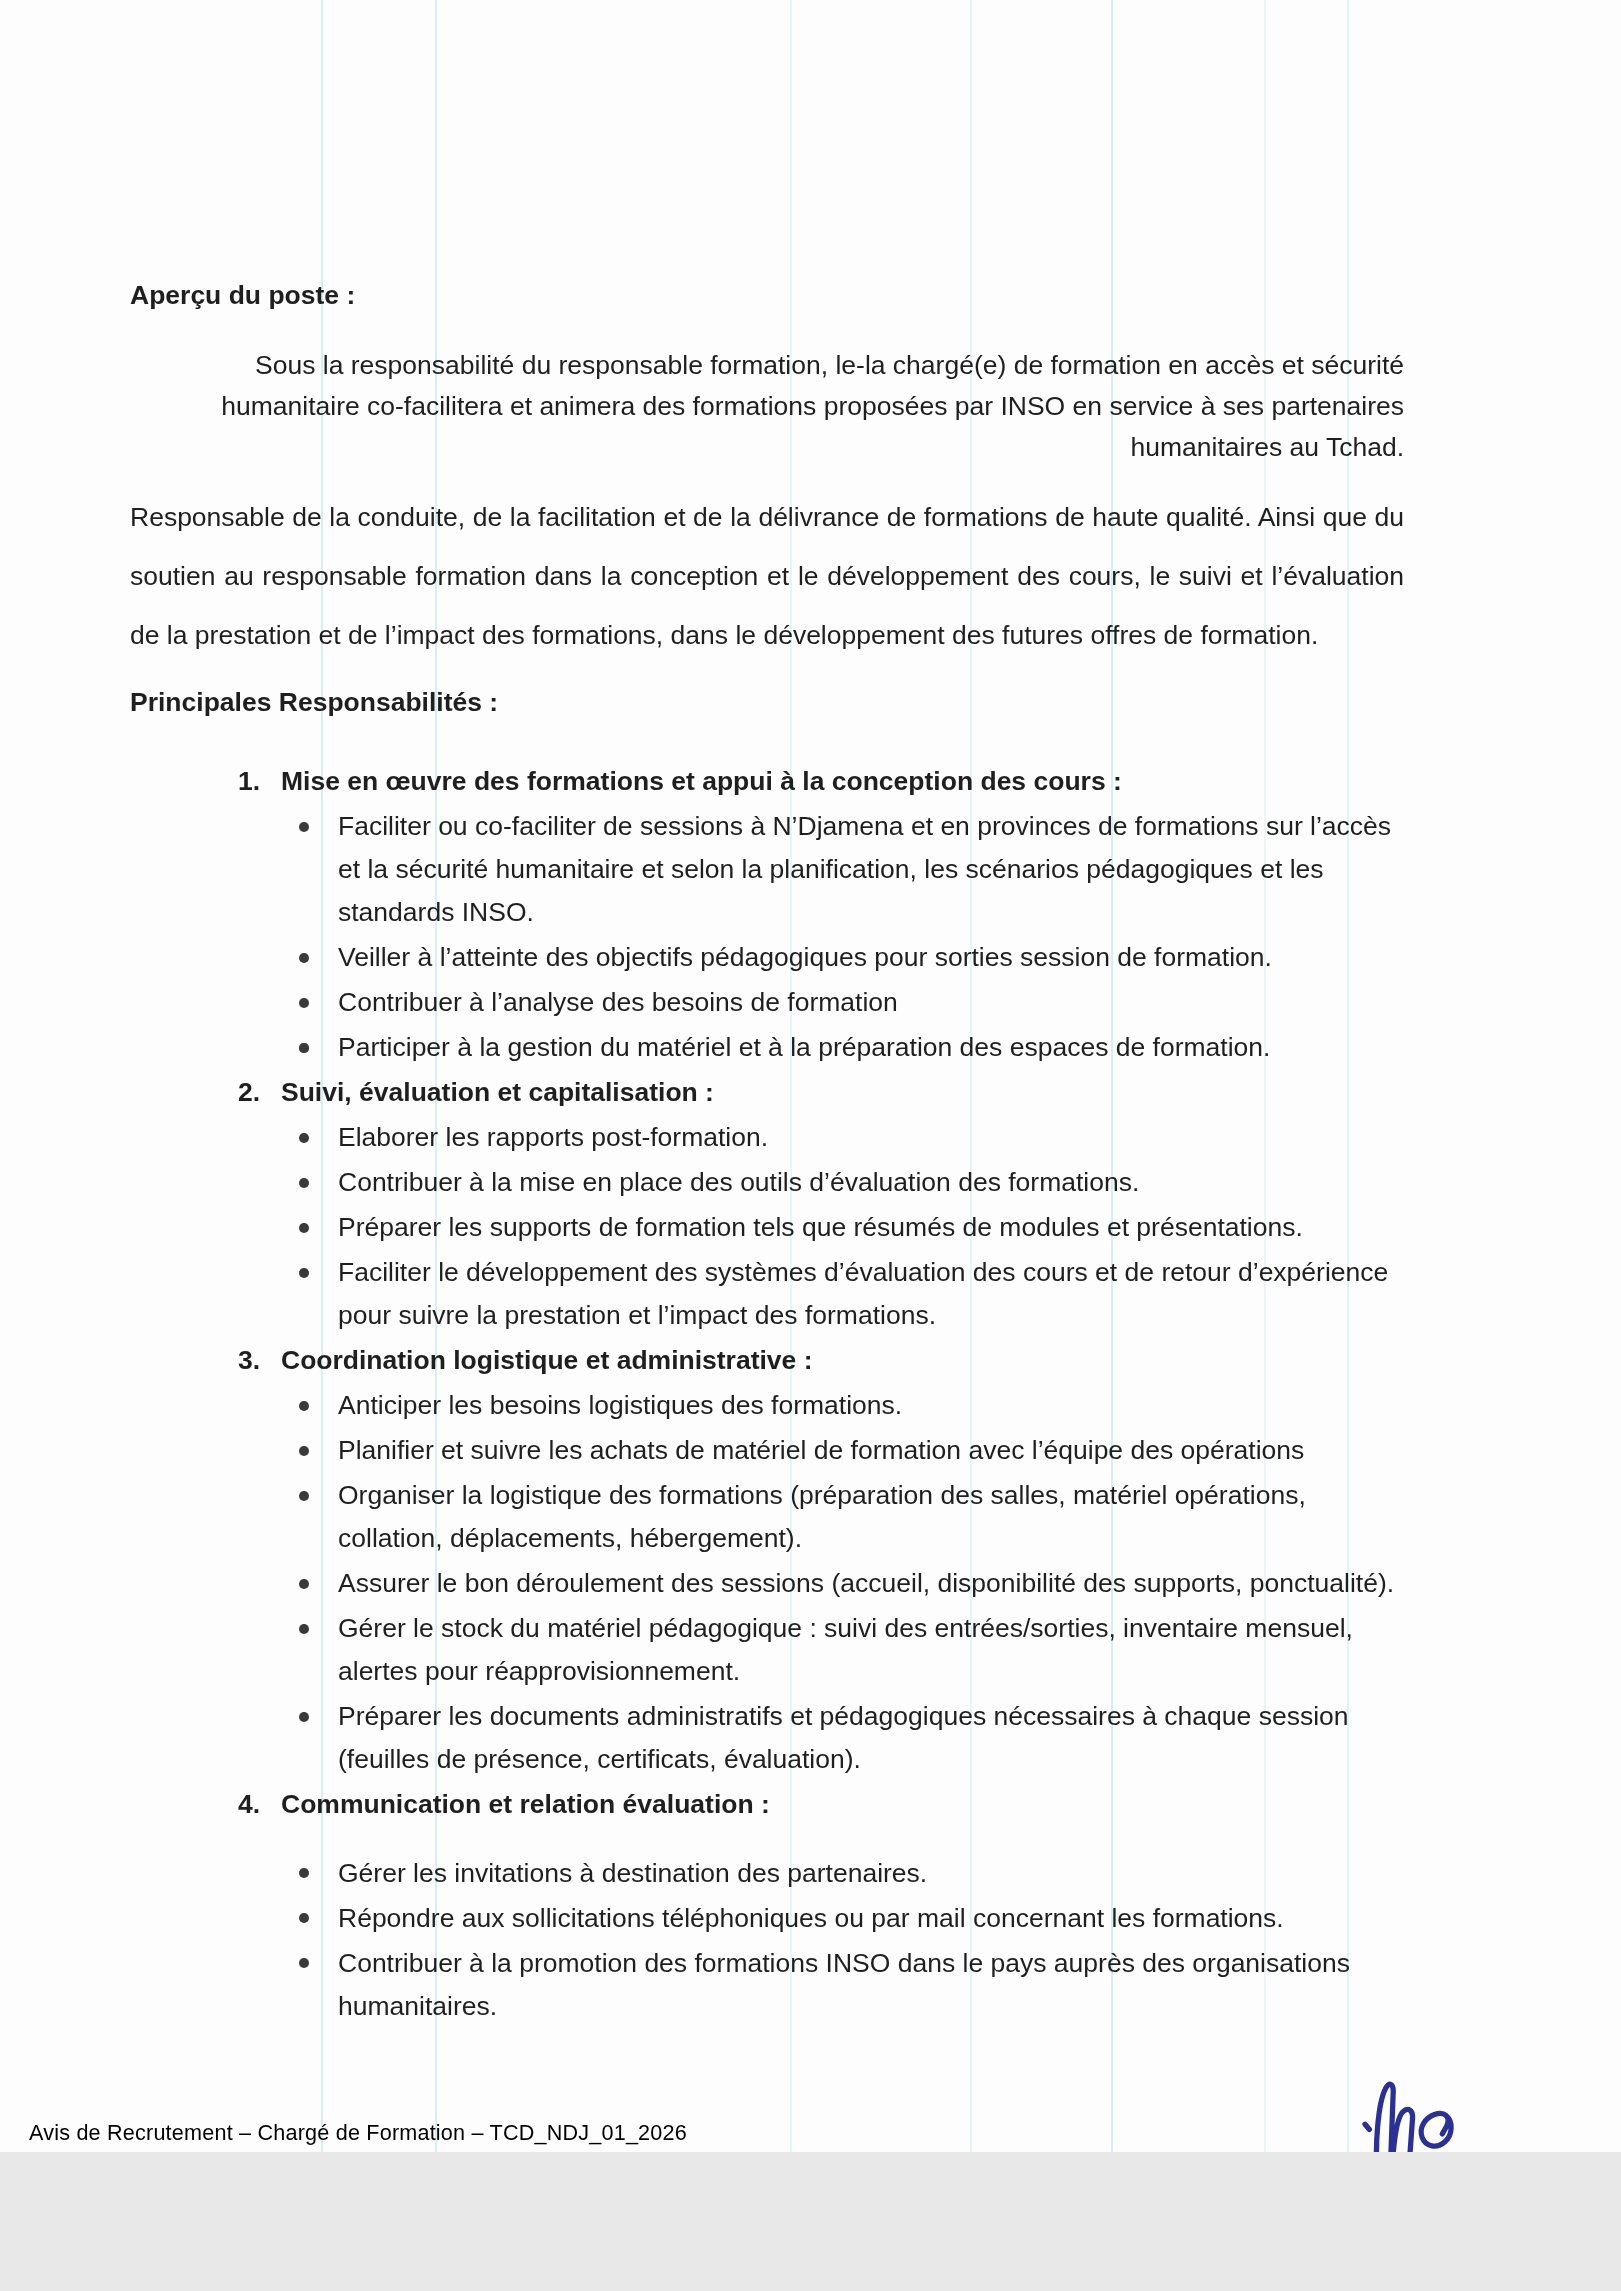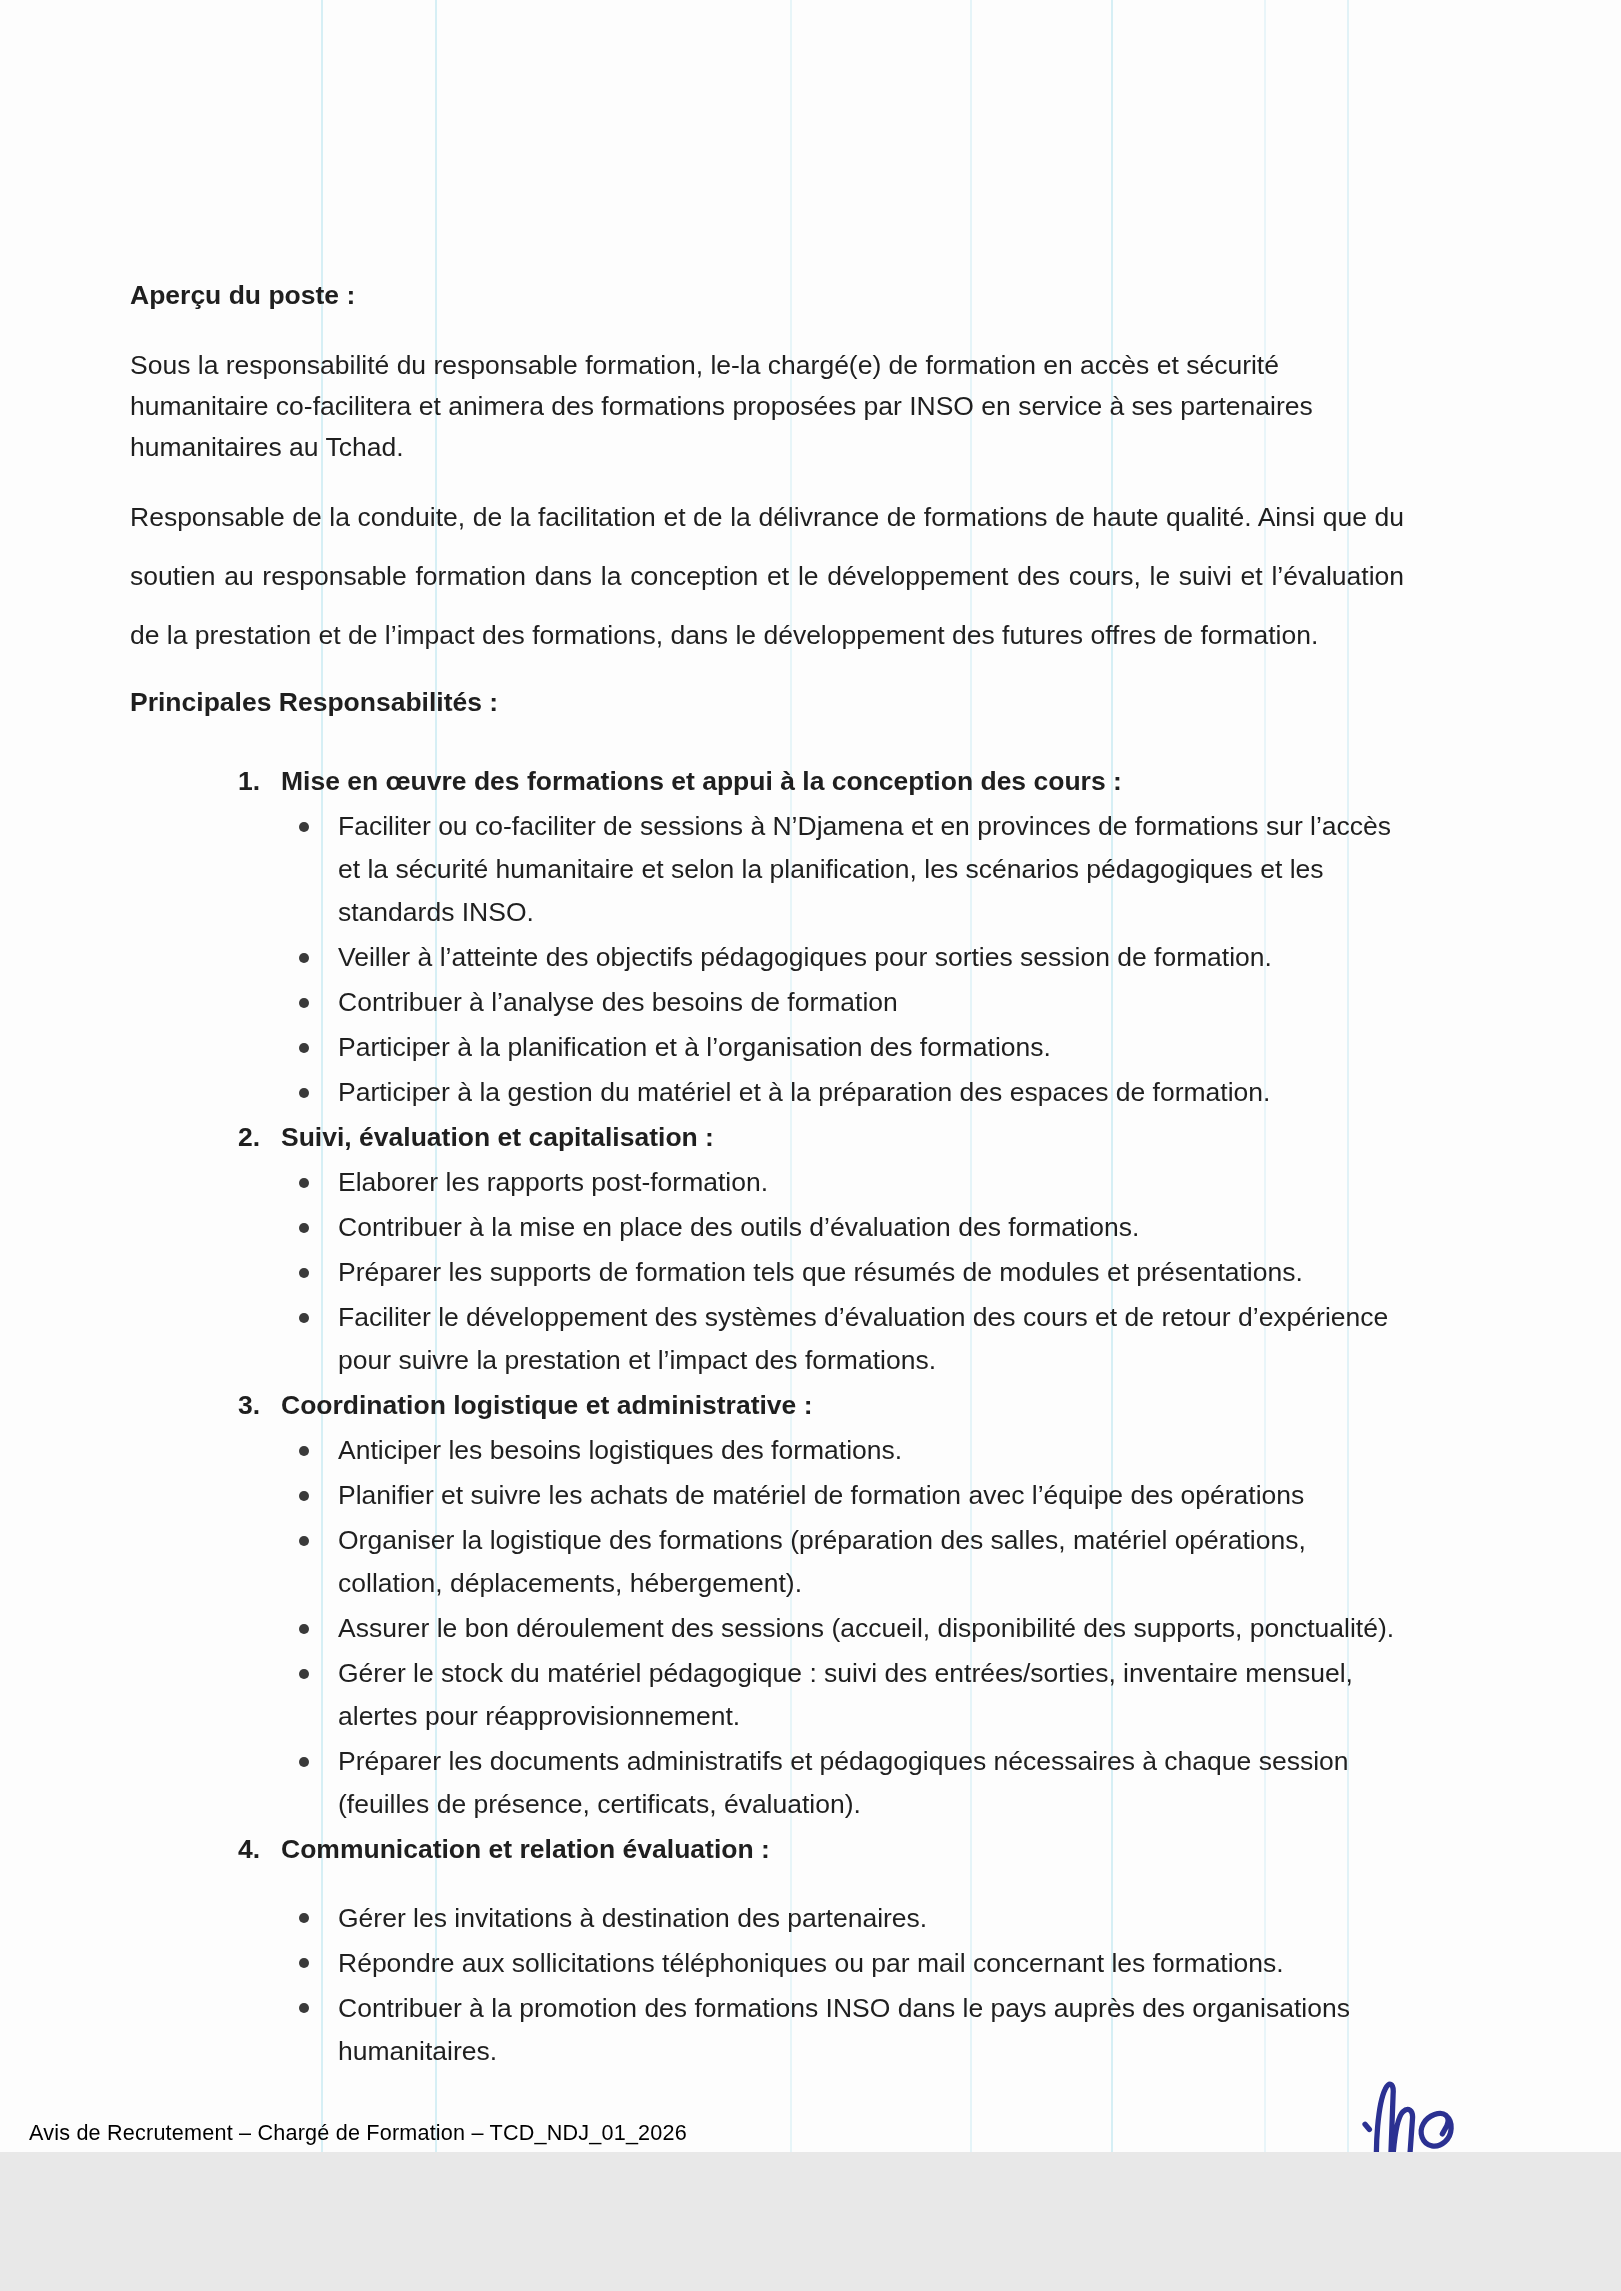--- a/index.html
+++ b/index.html
@@ -17,21 +17,21 @@
     background:rgba(150,215,232,0.38);
     pointer-events:none;
   }
   .content{
     position:absolute;left:130px;top:279px;width:1274px;
     font-size:26.5px;
   }
   .doc-heading{
     font-size:26.5px;font-weight:bold;margin:0 0 33px 0;line-height:33px;
   }
-  .para-1{margin:0 0 19.6px 0;line-height:41px;}
+  .para-1{margin:0 0 19.6px 0;line-height:41px;text-align:right;}
   .para-2{margin:0 0 21.6px 0;line-height:59px;text-align:justify;}
   .resp-heading{margin:13.7px 0 41px 0;}
   .sections{list-style:none;margin:0;padding:0;}
   .section{margin-bottom:2px;}
   .section-head{display:flex;line-height:43px;margin:0 0 2px 0;}
   .section-number{
     flex:0 0 43px;margin-left:108px;font-weight:bold;
   }
   .section-title{font-weight:bold;}
   .bullets{list-style:none;margin:0;padding:0 0 0 164px;}
@@ -78,21 +78,21 @@
 
       <li class="section section-1">
         <div class="section-head">
           <span class="section-number">1.</span>
           <span class="section-title">Mise en œuvre des formations et appui à la conception des cours :</span>
         </div>
         <ul class="bullets">
           <li class="bullet"><span class="dot"></span><span>Faciliter ou co-faciliter de sessions à N’Djamena et en provinces de formations sur l’accès et la sécurité humanitaire et selon la planification, les scénarios pédagogiques et les standards INSO.</span></li>
           <li class="bullet"><span class="dot"></span><span>Veiller à l’atteinte des objectifs pédagogiques pour sorties session de formation.</span></li>
           <li class="bullet"><span class="dot"></span><span>Contribuer à l’analyse des besoins de formation</span></li>
-          <li class="bullet"><span class="dot"></span><span>Participer à la planification et à l’organisation des formations.</span></li>
+          <li class="bullet"><span class="dot"></span></li>
           <li class="bullet"><span class="dot"></span><span>Participer à la gestion du matériel et à la préparation des espaces de formation.</span></li>
         </ul>
       </li>
 
       <li class="section section-2">
         <div class="section-head">
           <span class="section-number">2.</span>
           <span class="section-title">Suivi, évaluation et capitalisation :</span>
         </div>
         <ul class="bullets">

